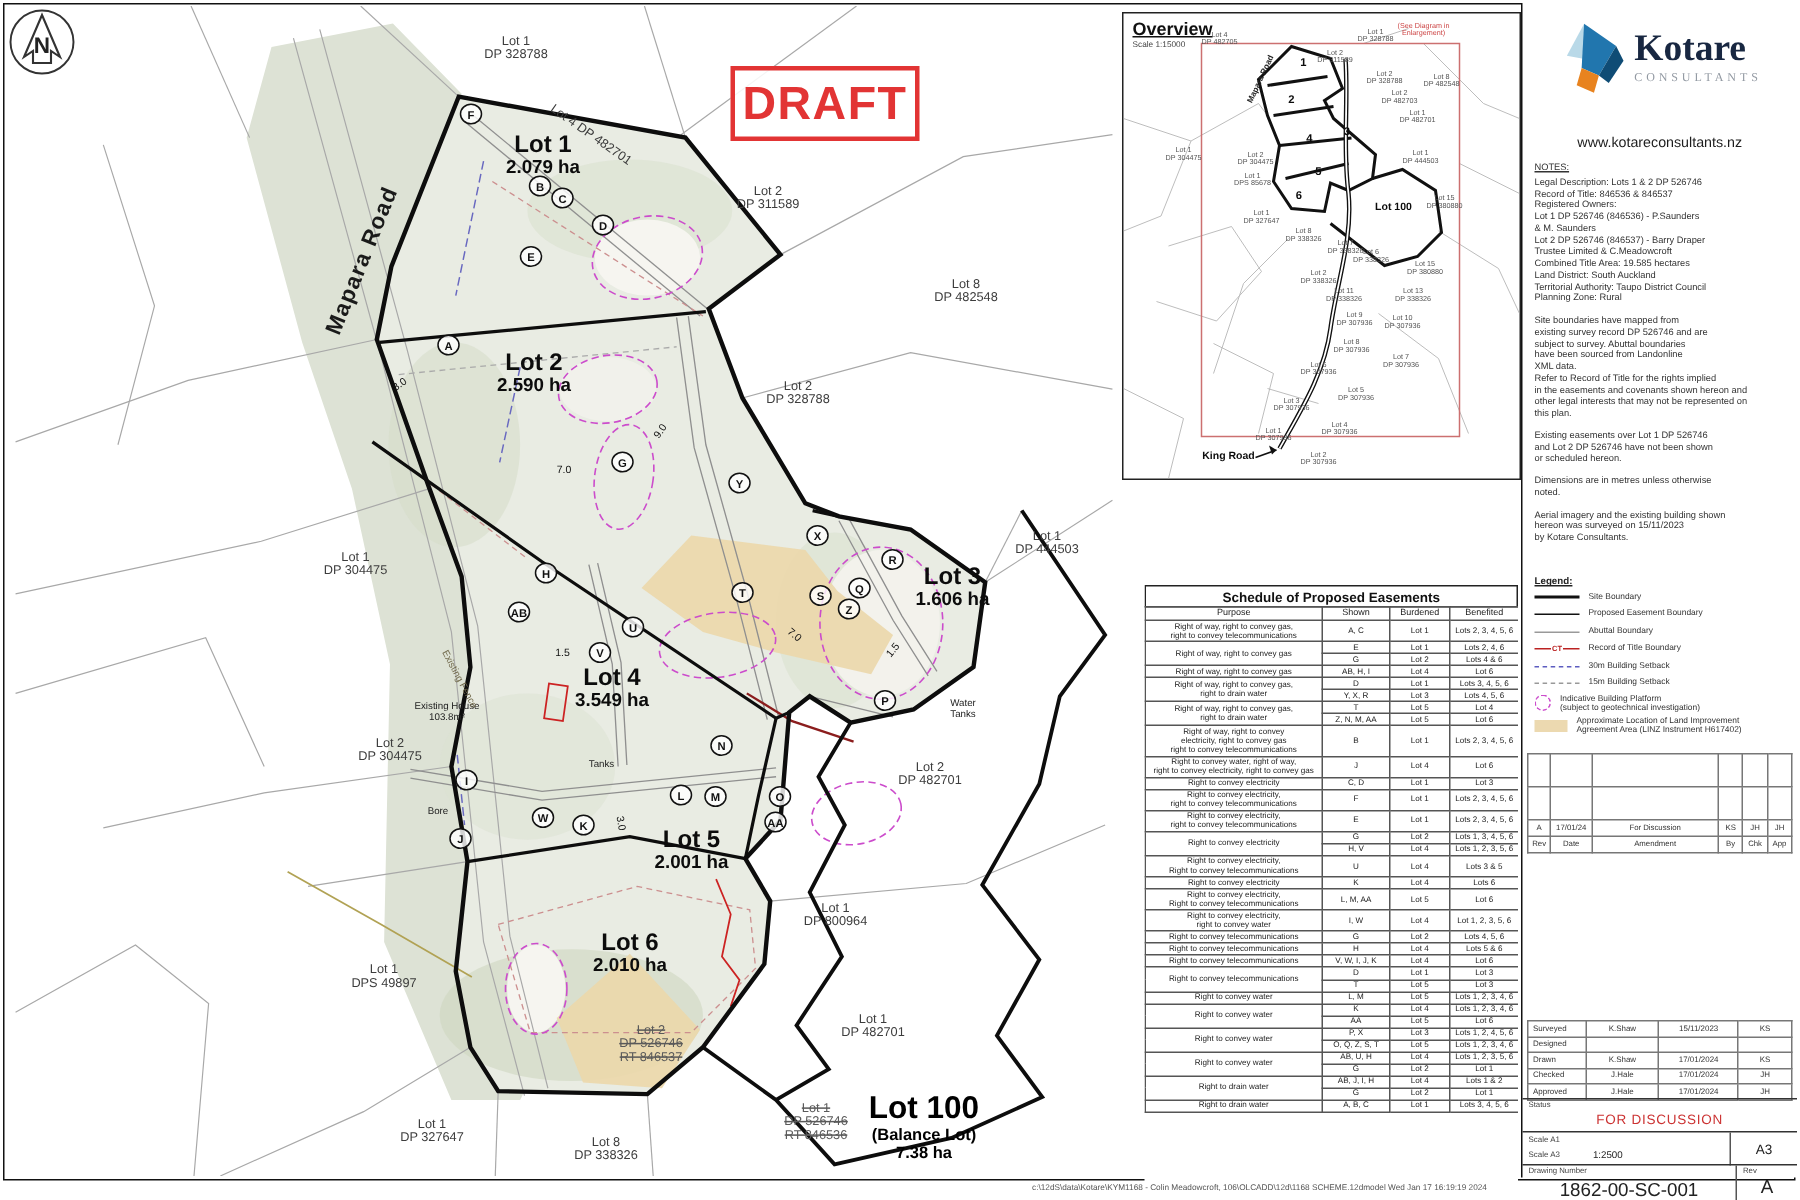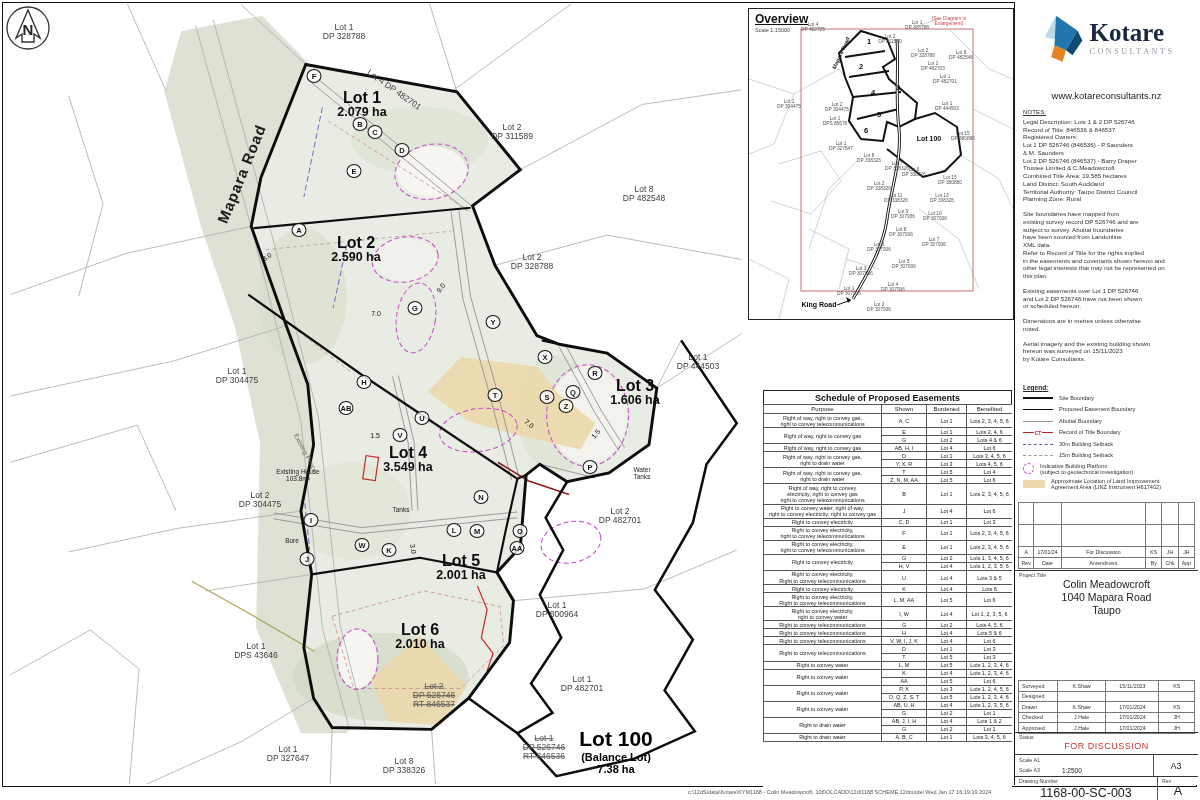--- a/index.html
+++ b/index.html
@@ -274,21 +274,21 @@
         <div class="mlabel parcel" style="left: 553px; top: 606px;">
           <div class="lt">Lot 1</div>
           <div class="ls">DP 800964</div>
         </div>
         <div class="mlabel lot" style="left: 416px; top: 632px;">
           <div class="lt">Lot 6</div>
           <div class="ls">2.010 ha</div>
         </div>
         <div class="mlabel parcel" style="left: 252px; top: 647px;">
           <div class="lt">Lot 1</div>
-          <div class="ls">DPS 43646</div>
+          <div class="ls">DPS 49897</div>
         </div>
         <div class="mlabel strike" style="left: 430px; top: 692px;">
           <div class="lt">Lot 2</div>
           <div class="ls">DP 526746
 RT 846537</div>
         </div>
         <div class="mlabel parcel" style="left: 578px; top: 680px;">
           <div class="lt">Lot 1</div>
           <div class="ls">DP 482701</div>
         </div>
@@ -357,20 +357,21 @@
         <div class="marker" style="left: 358px; top: 541px;">W</div>
         <div class="marker" style="left: 385px; top: 546px;">K</div>
         <div class="marker" style="left: 450px; top: 526px;">L</div>
         <div class="marker" style="left: 473px; top: 527px;">M</div>
         <div class="marker" style="left: 477px; top: 493px;">N</div>
         <div class="marker" style="left: 516px; top: 527px;">O</div>
         <div class="marker" style="left: 513px; top: 544px;">AA</div>
         <div class="marker" style="left: 303px; top: 555px;">J</div>
       </div>
 
+    <div class="draft">DRAFT</div>
 
     <svg class="north" width="48" height="48" viewBox="0 0 48 48">
       <circle cx="24" cy="24" r="21" fill="none" stroke="#333" stroke-width="1.3"></circle>
       <path d="M24,6 L36,34 L30,30 L30,38 L18,38 L18,30 L12,34 Z" fill="none" stroke="#333" stroke-width="1.4"></path>
       <text x="24" y="31" text-anchor="middle" font-size="15" font-weight="bold" fill="#222" font-family="Liberation Sans, sans-serif">N</text>
     </svg>
   </div>
 
   <div class="overview">
     <svg width="264" height="310" viewBox="0 0 264 310">
@@ -835,28 +836,20 @@
               <td>Date</td>
               <td>Amendment</td>
               <td>By</td>
               <td>Chk</td>
               <td>App</td>
             </tr>
           </tbody>
       </table>
     </div>
 
-    <div class="tbsec" style="top:568px;">
-      <div class="tblabel">Project Title</div>
-      <div class="centerlines">
-        <div class="pt-line">Colin Meadowcroft</div>
-        <div class="pt-line">1040 Mapara Road</div>
-        <div class="pt-line">Taupo</div>
-      </div>
-    </div>
 
 
     <div class="signoff">
       <table>
         <colgroup>
             <col style="width:38px">
             <col style="width:48px">
             <col style="width:52px">
             <col style="width:35px">
           </colgroup>
@@ -910,21 +903,21 @@
             <span style="margin-left:4px;">Scale A3</span>
             <span class="sv">1:2500</span>
           </div>
       </div>
       <div class="scale-right">A3</div>
     </div>
 
     <div class="tbsec numbox" style="top:774px;height:23px;">
       <div class="num-left">
         <div class="tblabel">Drawing Number</div>
-        <div class="dn">1168-00-SC-003</div>
+        <div class="dn">1862-00-SC-001</div>
       </div>
       <div class="num-right">
         <div class="tblabel">Rev</div>
         <div class="rv">A</div>
       </div>
     </div>
   </div>
 
   <div class="footer-path">c:\12dS\data\Kotare\KYM1168 - Colin Meadowcroft, 106\OLCADD\12d\1168 SCHEME.12dmodel   Wed Jan 17 16:19:19 2024</div>
 </div>

